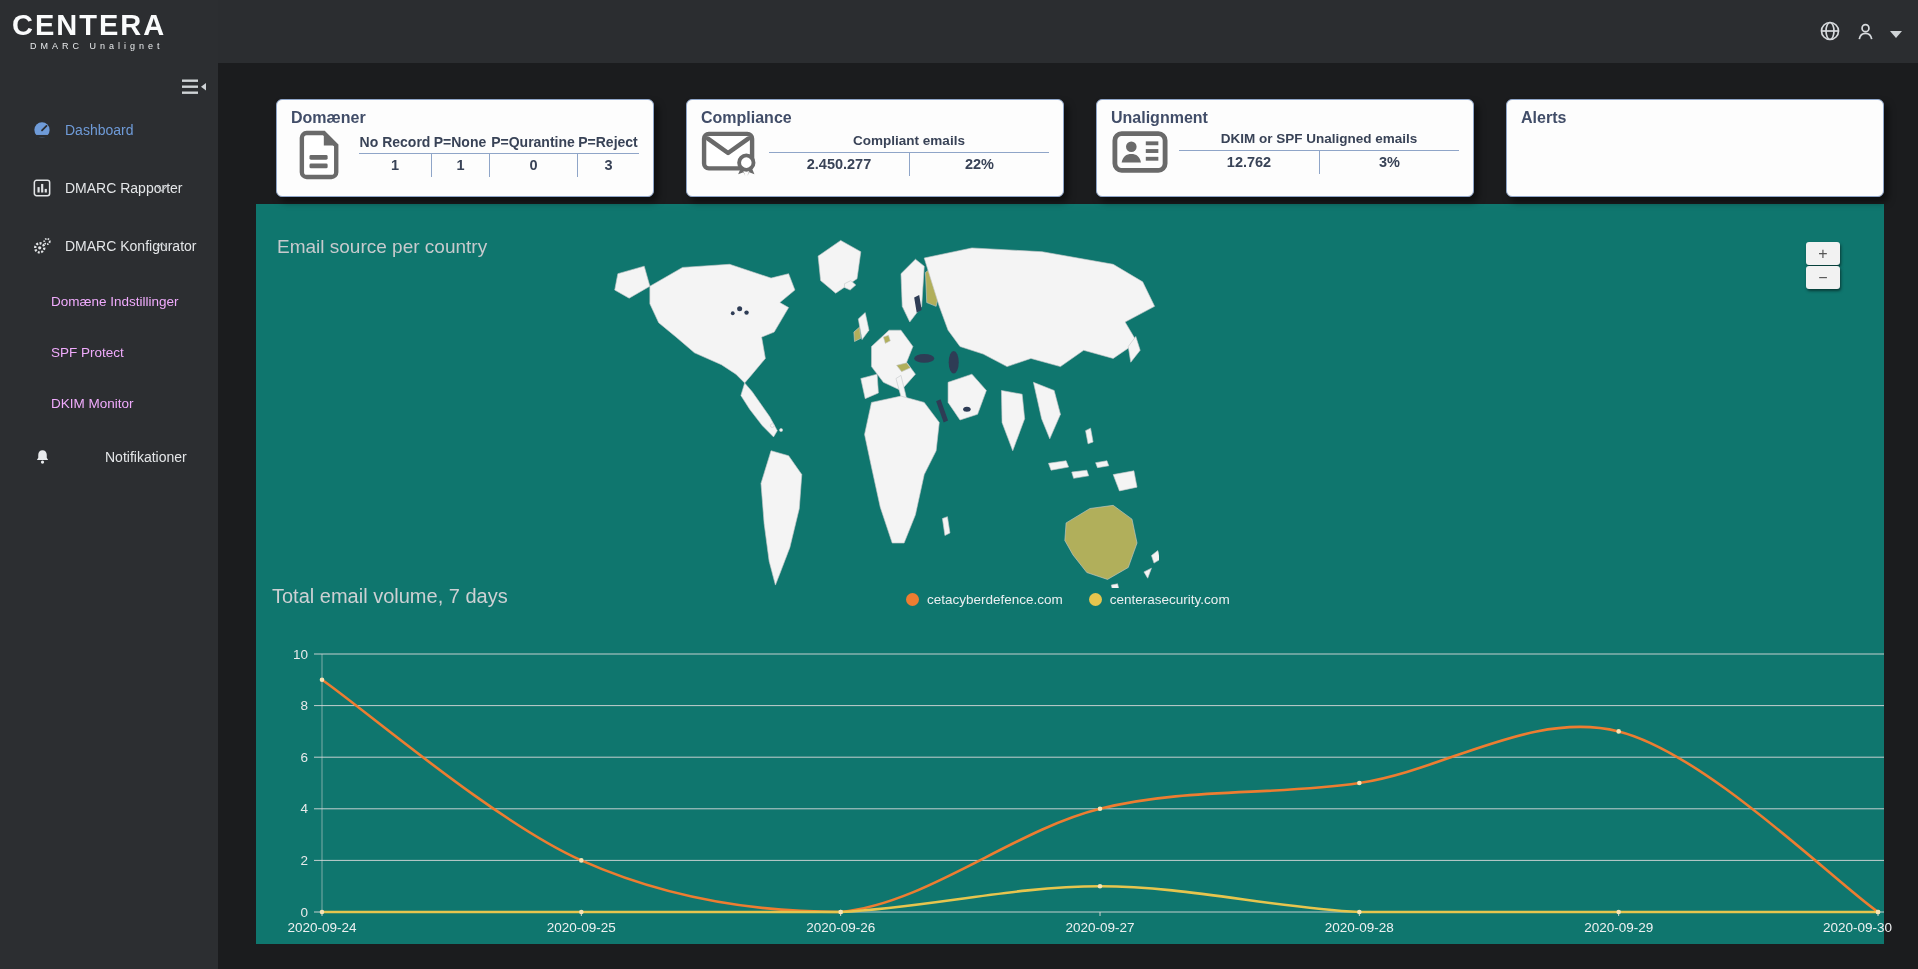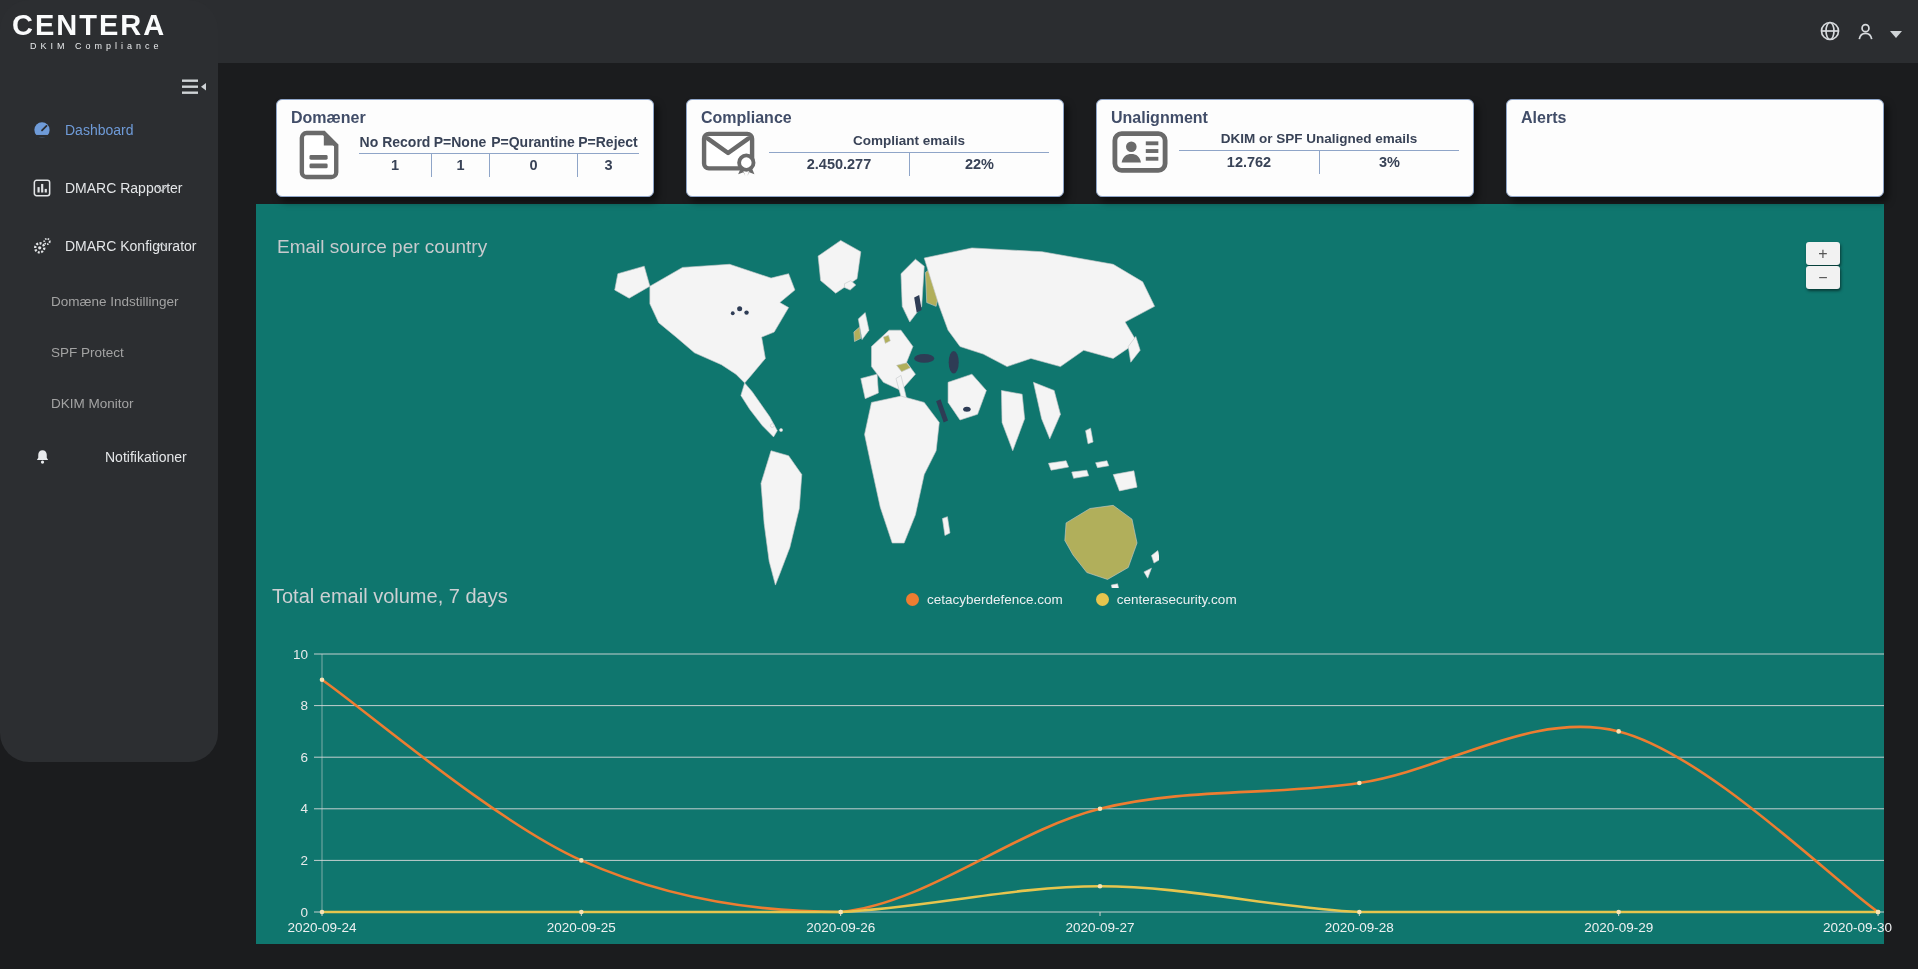--- a/index.html
+++ b/index.html
@@ -1,35 +1,35 @@
 <!DOCTYPE html>
 <html><head>
 <meta charset="utf-8">
 <style>
   * { margin:0; padding:0; box-sizing:border-box; }
   html,body { width:1918px; height:969px; overflow:hidden; background:#1b1c1e;
               font-family:"Liberation Sans", sans-serif; }
 
   
   .topbar { position:absolute; left:0; top:0; width:1918px; height:63px; background:#2b2d30; z-index:2; }
-  .sidebar { position:absolute; left:0; top:0; width:218px; height:762px; background:#2c2e31; z-index:3;border-radius:29px; }
+  .sidebar { position:absolute; left:0; top:0; width:218px; height:969px; background:#2c2e31; z-index:3; }
 
   .brand { position:absolute; left:12px; top:10px; width:200px; }
   .brand-name { font-size:29px; font-weight:800; color:#fafbfc; letter-spacing:2px; line-height:30px; }
   .brand-tag  { font-size:9px; color:#e8eaec; letter-spacing:4px; margin-left:18px; margin-top:1px; }
 
   .pushmenu { position:absolute; right:12px; top:78px; width:24px; height:18px; cursor:pointer; }
 
   .nav { position:absolute; top:112px; left:12px; right:0; list-style:none; }
   .nav-item { height:36px; margin-bottom:22px; display:flex; align-items:center; padding-left:20px; position:relative; cursor:pointer; }
   .nav-item .nico { width:20px; height:20px; margin-right:13px; display:flex; align-items:center; justify-content:center; }
   .nav-label { font-size:14px; color:#e4e6e8; }
   .nav-item.active .nav-label { color:#6f9bd8; }
   .nav-sub { height:30px; margin-bottom:21px; display:flex; align-items:center; padding-left:39px; cursor:pointer; }
-  .nav-sub .nav-label { font-size:13.5px; color:#a3a3a3; }
+  .nav-sub .nav-label { font-size:13.5px; color:#f0abfc; }
   .nav-last { margin-top:6px;gap:40px; }
   .chev { position:absolute; right:52px; width:8px; height:8px;
           border-right:1.8px solid #b9bcbf; border-bottom:1.8px solid #b9bcbf; }
   .chev.down { transform:rotate(45deg); top:12px; }
   .chev.up   { transform:rotate(-135deg); top:16px; }
 
   .top-icons { position:absolute; right:16px; top:20px; display:flex; align-items:center; gap:14px; z-index:4; }
   .caret-down { width:0; height:0; border-left:6px solid transparent; border-right:6px solid transparent;
                 border-top:7px solid #cfd3d6; margin-top:2px; cursor:pointer; }
 
@@ -57,21 +57,21 @@
   .map-wrap { position:absolute; left:338px; top:4px; width:565px; height:380px; }
   #worldmap path, #worldmap ellipse, #worldmap circle { stroke:#c6c8ca; stroke-width:1; }
   #worldmap .water { stroke:none; }
 
   .map-zoom { position:absolute; right:44px; top:38px; width:34px; }
   .mz-btn { width:34px; height:23px; background:#f2f2f2; border:none; border-radius:3px; font-size:16px;
             color:#555; line-height:20px; cursor:pointer; box-shadow:1px 2px 3px rgba(0,0,0,.5); display:block; }
   .mz-btn + .mz-btn { margin-top:1px; }
 
   .chart-title { position:absolute; left:16px; top:381px; font-size:20px; color:#cdd0d3; }
-  .legend { position:absolute; left:650px; top:388px; display:flex; align-items:center; gap:33px; }
+  .legend { position:absolute; left:650px; top:388px; display:flex; align-items:center; gap:26px; }
   .legend-item { display:flex; align-items:center; gap:8px; cursor:pointer; }
   .legend-dot { width:13px; height:13px; border-radius:50%; }
   .legend-label { font-size:13.5px; color:#eceff1; }
 
   #volume-chart { position:absolute; left:2px; top:420px; }
 </style>
 </head>
 <body>
 
 <div class="topbar"></div>
@@ -89,21 +89,21 @@
       <circle cx="11" cy="7.5" r="3.6"></circle>
         <path d="M4.5 19c.8-4 3.4-6 6.5-6s5.7 2 6.5 6"></path>
     </svg>
   </span>
   <span class="caret-down"></span>
 </div>
 
 <div class="sidebar">
   <div class="brand">
     <div class="brand-name">CENTERA</div>
-    <div class="brand-tag">DKIM Compliance</div>
+    <div class="brand-tag">DMARC Unalignet</div>
   </div>
 
   <div class="pushmenu">
     <svg width="24" height="18" viewBox="0 0 24 17">
       <rect x="0" y="1" width="16" height="2.4" fill="#cfd3d6"></rect>
       <rect x="0" y="7" width="16" height="2.4" fill="#cfd3d6"></rect>
       <rect x="0" y="13" width="16" height="2.4" fill="#cfd3d6"></rect>
       <path d="M24 4.5v7.5l-5-3.7z" fill="#cfd3d6"></path>
     </svg>
   </div>

